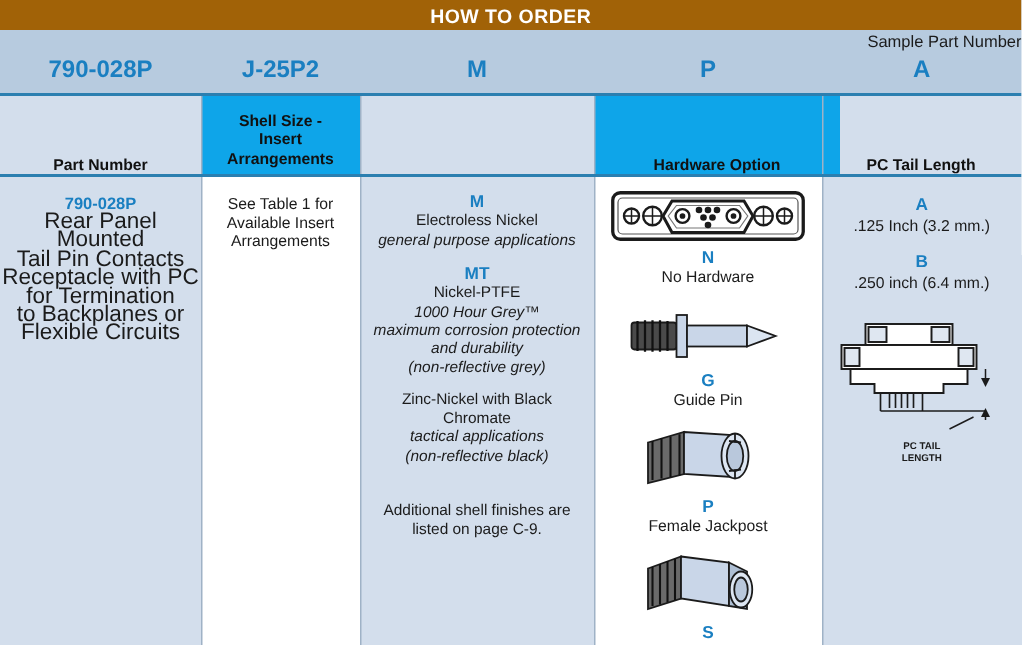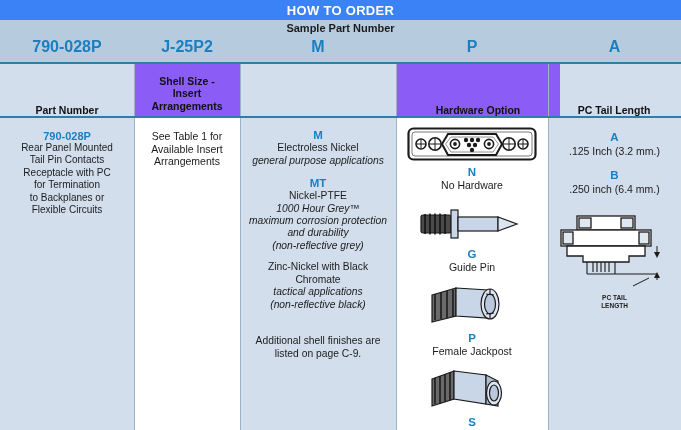--- a/index.html
+++ b/index.html
@@ -6,32 +6,32 @@
   body{
     width:681px;height:430px;overflow:hidden;
     background:#ffffff;
     font-family:"Liberation Sans",sans-serif;
     -webkit-font-smoothing:antialiased;
   }
   .sheet{position:relative;width:681px;height:430px;box-sizing:border-box;}
 
   
   .title-bar{
-    height:20px;background:#3b82f6;color:#ffffff;
+    height:20px;background:#a16207;color:#ffffff;
     display:flex;align-items:center;justify-content:center;
     font-size:13px;font-weight:bold;letter-spacing:.3px;
   }
 
   
   .sample-band{
     background:#b7cbdf;height:42px;position:relative;
     border-bottom:2px solid #2b7fb0;
   }
   .sample-label{
-    text-align:center;font-size:11px;font-weight:bold;color:#1b1b1b;
+    text-align:right;font-size:11px;font-weight:normal;color:#1b1b1b;
     padding-top:2px;line-height:12px;
   }
   .sample-codes{
     position:absolute;left:0;right:0;top:15px;height:26px;
   }
   .sample-codes .code{
     position:absolute;top:0;text-align:center;
     font-size:16px;font-weight:bold;color:#1a7fc1;line-height:24px;
   }
 
@@ -39,37 +39,37 @@
   .head-row{
     position:relative;height:52px;background:#d3deec;
     border-bottom:2px solid #2b7fb0;
   }
   .head-cell{
     position:absolute;top:0;height:52px;
     display:flex;align-items:flex-end;justify-content:center;
     text-align:center;box-sizing:border-box;
     font-size:10.5px;font-weight:bold;color:#111111;
   }
-  .head-cell.white{background:#8b5cf6;}
+  .head-cell.white{background:#0ea5e9;}
   .head-cell .ht{padding-bottom:0;line-height:12.5px;}
   .head-cell.tall .ht{padding-bottom:4px;}
 
   
   .body-row{position:relative;height:314px;background:#d3deec;}
   .col{
     position:absolute;top:0;height:314px;box-sizing:border-box;
     text-align:center;
   }
   .col.white{background:#ffffff;}
   .vline{position:absolute;top:0;height:314px;width:1px;background:#9fb2c6;}
   .vline.head{height:52px;}
 
   
   .c1 .pn{font-size:11px;font-weight:bold;color:#1a7fc1;}
-  .c1 .desc{font-size:10px;color:#1b1b1b;line-height:12.4px;text-align:center;}
+  .c1 .desc{font-size:15px;color:#1b1b1b;line-height:12.4px;text-align:center;}
 
   
   .c2 .t{font-size:10.5px;color:#1b1b1b;line-height:12.6px;}
 
   
   .c3{font-size:10.3px;color:#1b1b1b;line-height:12.2px;}
   .c3 .grp{margin-bottom:0;}
   .c3 .k{font-size:11.5px;font-weight:bold;color:#1a7fc1;line-height:14px;}
   .c3 .n{line-height:12.6px;}
   .c3 .i{font-style:italic;line-height:12.4px;}

